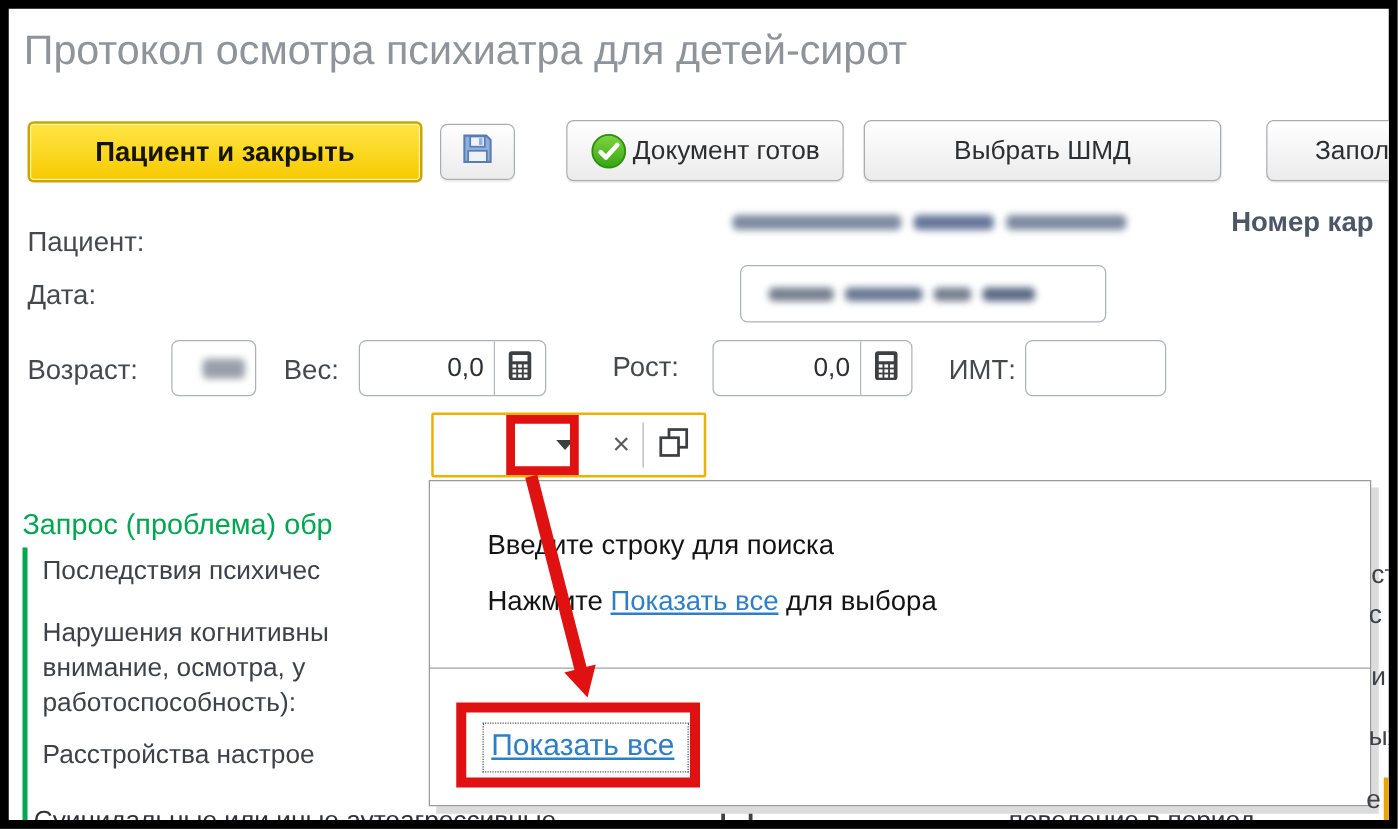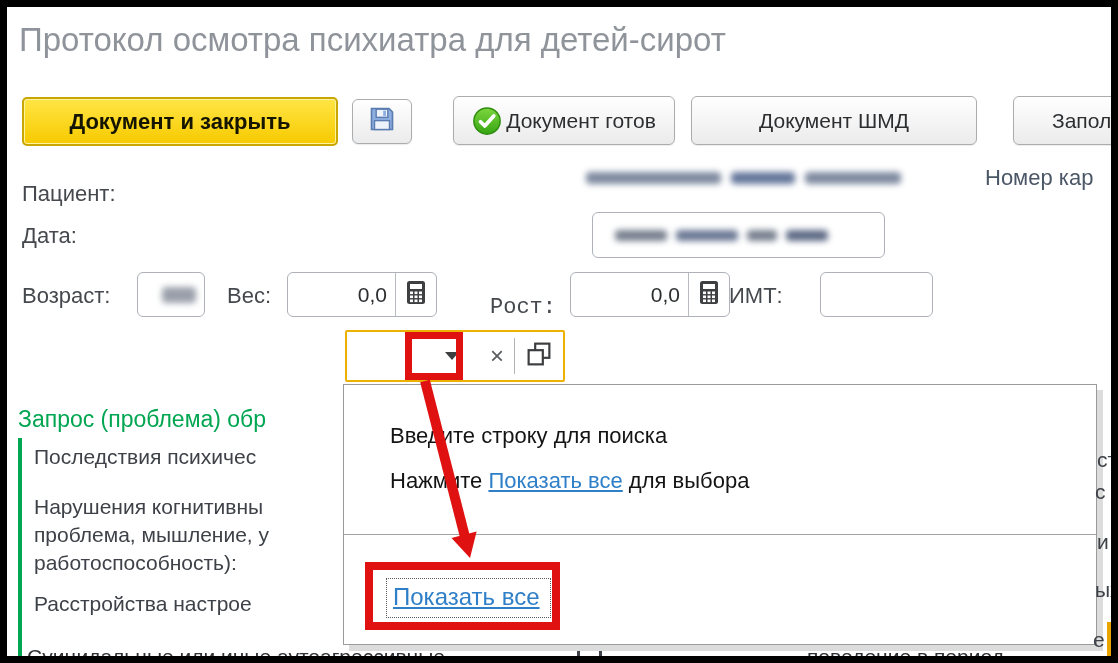--- a/index.html
+++ b/index.html
@@ -97,21 +97,21 @@
   .red-arrow-svg { left:400px; top:372px; width:90px; height:200px; z-index:11; pointer-events:none; }
 </style>
 </head>
 <body>
 
 <div class="frame">
 <div class="canvas">
 
   <div class="abs page-title">Протокол осмотра психиатра для детей-сирот</div>
 
-  <div class="abs btn-yellow">Документ и закрыть</div>
+  <div class="abs btn-yellow">Пациент и закрыть</div>
 
   <div class="abs btn-gray btn-save">
     <span>
       <svg width="28" height="28" viewBox="0 0 24 24">
         <path d="M3 3 h15 l3 3 v15 h-18 z" fill="#8fafe0" stroke="#5a7cb0" stroke-width="1.4"></path>
         <rect x="7" y="3.6" width="10" height="7" fill="#eef3fb" stroke="#5a7cb0" stroke-width="1.2"></rect>
         <rect x="13" y="4.8" width="2.4" height="4.6" fill="#8fafe0"></rect>
         <rect x="5.6" y="13.4" width="12.8" height="7.6" fill="#eef3fb" stroke="#5a7cb0" stroke-width="1.2"></rect>
       </svg>
     </span>
@@ -126,30 +126,30 @@
                 <stop offset="1" stop-color="#35a512"></stop>
         </linearGradient>
             </defs>
         <circle cx="12" cy="12" r="10.5" fill="url(#gchk)" stroke="#2f8e10" stroke-width="1.2"></circle>
         <path d="M6.8 12.6 l3.4 3.4 L17.4 8" stroke="#ffffff" stroke-width="3" fill="none" stroke-linecap="round" stroke-linejoin="round"></path>
       </svg>
     </span>
     <span>Документ готов</span>
   </div>
 
-  <div class="abs btn-gray btn-shmd">Документ ШМД</div>
+  <div class="abs btn-gray btn-shmd">Выбрать ШМД</div>
   <div class="abs btn-gray btn-fill">Запол</div>
 
   <div class="abs lbl" style="left:15px; top:174px;">Пациент:</div>
   <div class="abs name-strip">
     <span class="blurblob" style="width:135px;height:12px;background:#7e8aa0;"></span>
     <span class="blurblob" style="width:64px;height:12px;background:#65779b;"></span>
     <span class="blurblob" style="width:96px;height:12px;background:#7e8aa0;"></span>
   </div>
-  <div class="abs lbl-blue" style="left:978px; top:158px;">Номер кар</div>
+  <div class="abs lbl-blue" style="left:978px; top:158px;font-weight:bold;">Номер кар</div>
 
   <div class="abs lbl" style="left:15px; top:216px;">Дата:</div>
   <div class="abs input date-field">
     <span class="blurblob" style="width:52px;height:11px;background:#77808f;"></span>
     <span class="blurblob" style="width:62px;height:11px;background:#6a7894;"></span>
     <span class="blurblob" style="width:30px;height:11px;background:#77808f;"></span>
     <span class="blurblob" style="width:42px;height:11px;background:#5d6a85;"></span>
   </div>
 
   <div class="abs lbl" style="left:15px; top:276px;">Возраст:</div>
@@ -175,21 +175,21 @@
                 <rect x="13" y="15.5" width="3" height="2.6"></rect>
             <rect x="4" y="19.5" width="3" height="2.6"></rect>
                 <rect x="8.5" y="19.5" width="3" height="2.6"></rect>
                 <rect x="13" y="19.5" width="3" height="2.6"></rect>
           </g>
         </svg>
       </span>
     </span>
   </div>
 
-  <div class="abs lbl" style="left:483px; top:288px;font-family:Liberation Mono, monospace;">Рост:</div>
+  <div class="abs lbl" style="left:483px; top:274px;">Рост:</div>
   <div class="abs input num-field height-field">
     <span class="num-val">0,0</span>
     <span class="num-divider"></span>
     <span class="calc-cell">
       <span>
         <svg width="20" height="25" viewBox="0 0 20 25">
           <rect x="1" y="1" width="18" height="23" rx="2.5" fill="#3d3f41"></rect>
           <rect x="4" y="4" width="12" height="5" fill="#ffffff"></rect>
           <g fill="#ffffff">
             <rect x="4" y="11.5" width="3" height="2.6"></rect>
@@ -200,21 +200,21 @@
                 <rect x="13" y="15.5" width="3" height="2.6"></rect>
             <rect x="4" y="19.5" width="3" height="2.6"></rect>
                 <rect x="8.5" y="19.5" width="3" height="2.6"></rect>
                 <rect x="13" y="19.5" width="3" height="2.6"></rect>
           </g>
         </svg>
       </span>
     </span>
   </div>
 
-  <div class="abs lbl" style="left:722px; top:276px;">ИМТ:</div>
+  <div class="abs lbl" style="left:752px; top:276px;">ИМТ:</div>
   <div class="abs input bmi-field"></div>
 
   <div class="abs combo">
     <span class="combo-value"></span>
     <span class="combo-arrow-zone">
       <span class="tri-down"></span>
     </span>
     <span class="combo-x"><span>×</span></span>
     <span class="combo-div"></span>
     <span class="combo-choose">
@@ -224,21 +224,21 @@
           <rect x="1.5" y="7.5" width="13" height="13" fill="#ffffff" stroke="#3c3e40" stroke-width="2"></rect>
         </svg>
       </span>
     </span>
   </div>
 
   <div class="abs section-title">Запрос (проблема) обр</div>
   <div class="abs gline"></div>
   <div class="abs sline" style="top:488px;">Нарушения когнитивны</div>
   <div class="abs sline" style="top:438px;">Последствия психичес</div>
-  <div class="abs sline" style="top:516px;">проблема, мышление, у</div>
+  <div class="abs sline" style="top:516px;">внимание, осмотра, у</div>
   <div class="abs sline" style="top:585px;">Расстройства настрое</div>
   <div class="abs sline" style="top:544px;">работоспособность):</div>
 
   <div class="abs clipline" style="left:20px; top:638px;">Суицидальные или иные аутоагрессивные</div>
   <div class="abs tickmark" style="left:570px;"></div>
   <div class="abs tickmark" style="left:592px;"></div>
   <div class="abs clipline" style="left:800px; top:638px;">поведение в период</div>
 
   <div class="abs frag" style="left:1090px; top:441px;">ст</div>
   <div class="abs frag" style="left:1088px; top:473px;">с</div>

